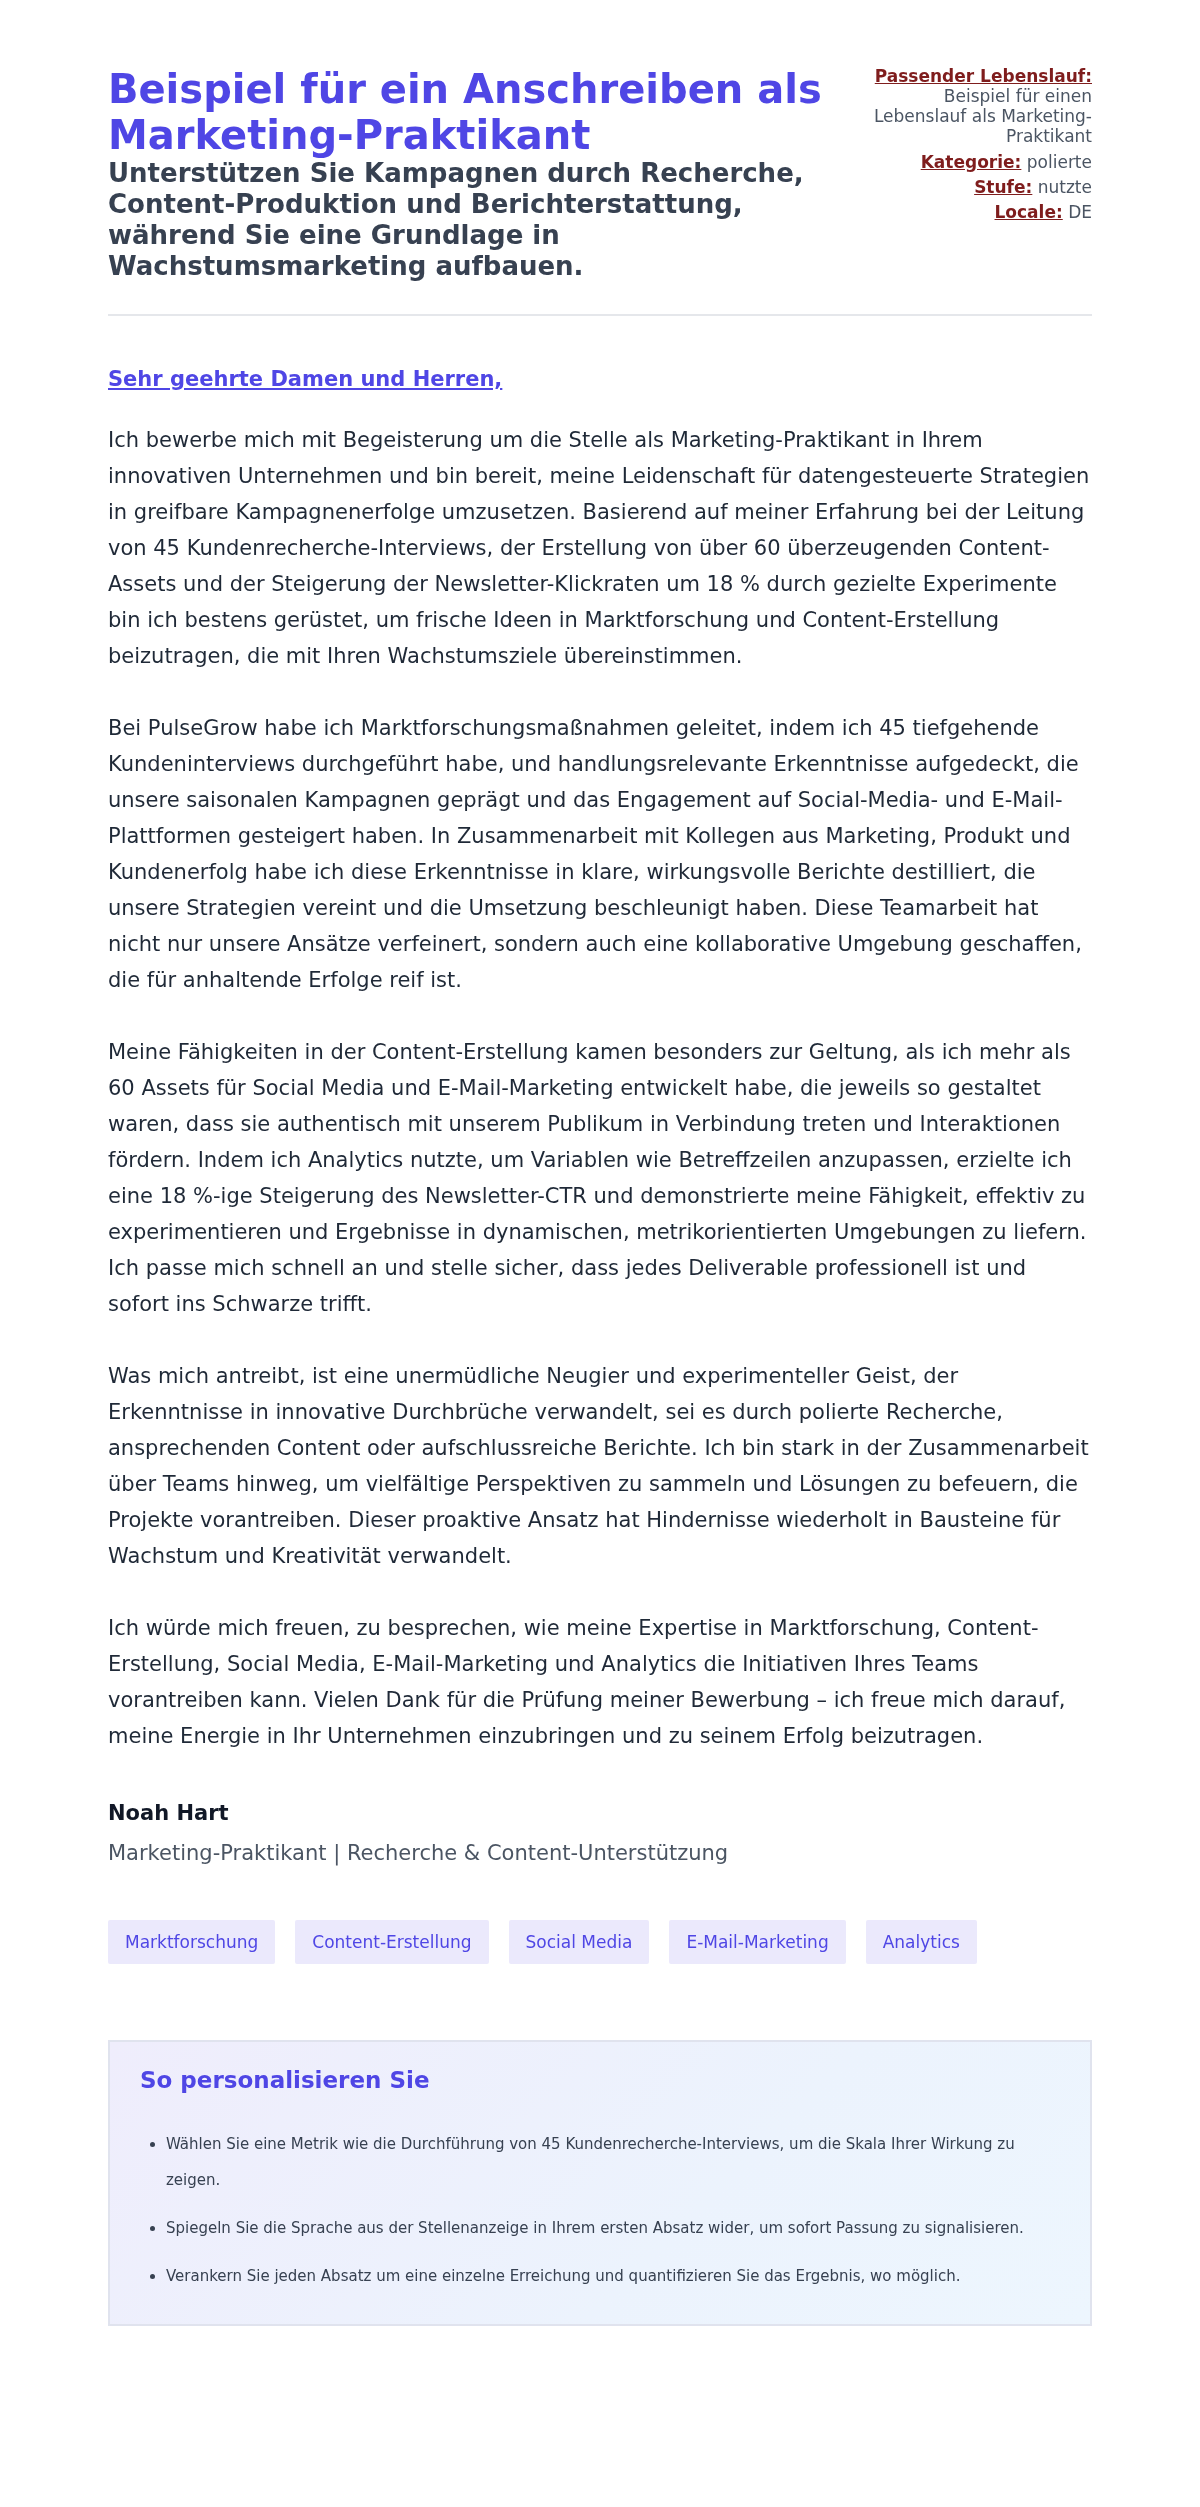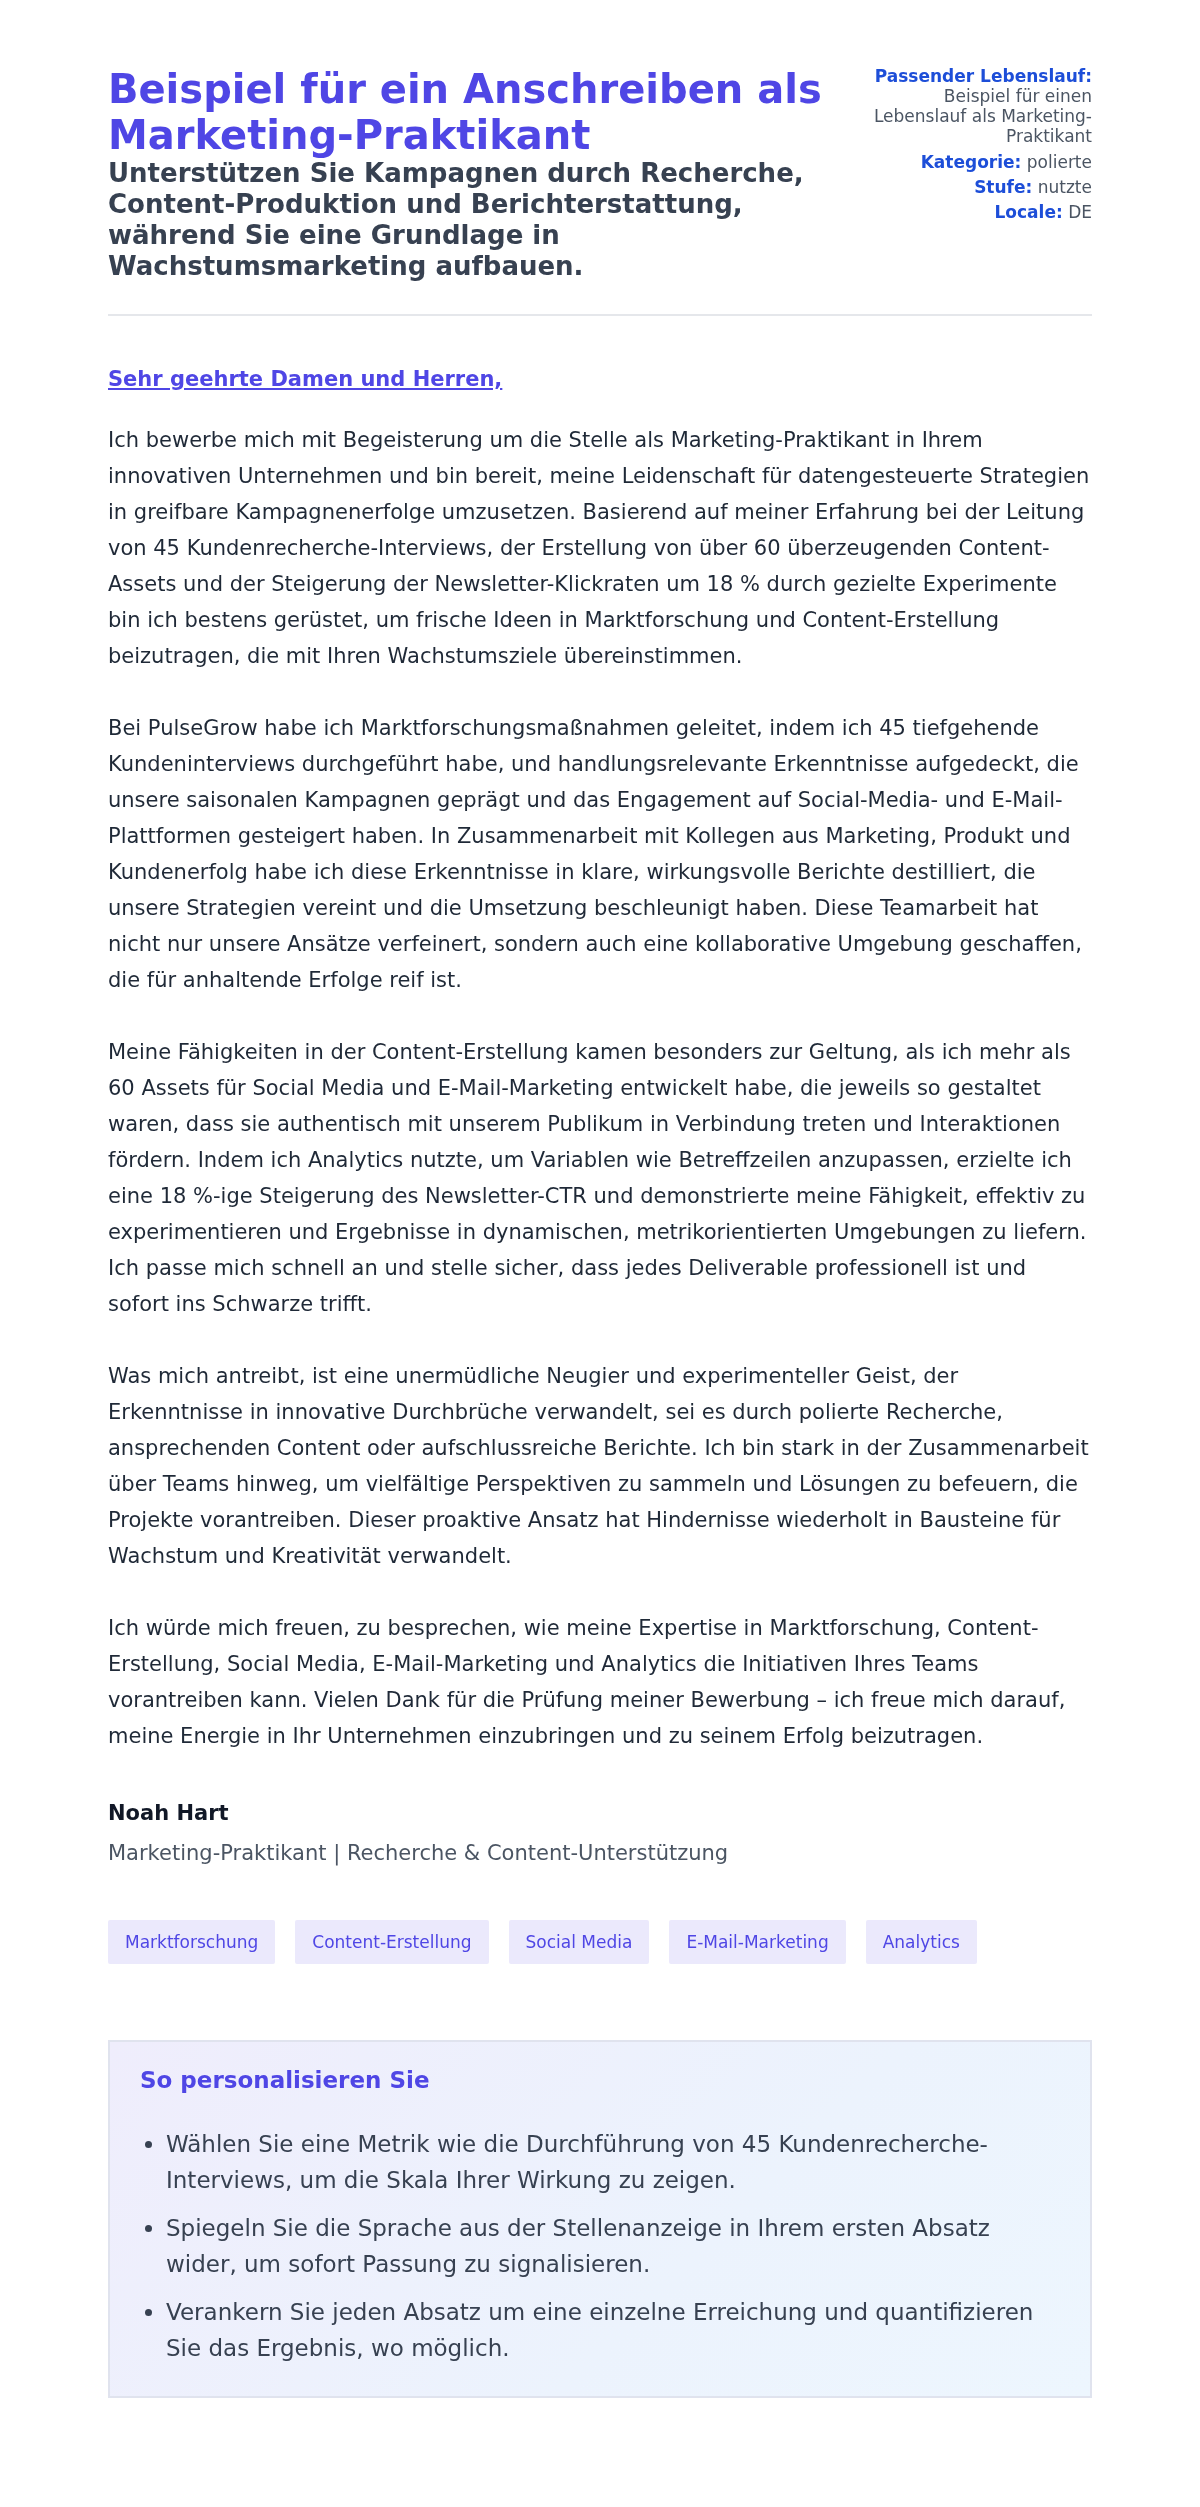--- a/index.html
+++ b/index.html
@@ -51,21 +51,22 @@
       color: #4b5563;
     }
     .meta-row {
       margin-bottom: 5px;
     }
     .meta-row.first {
       margin-bottom: 6px;
     }
     .meta-label {
       font-weight: bold;
-      color: #1d4ed8;
+      color: #7f1d1d;
+      text-decoration: underline;
     }
     .salutation {
       margin: 50px 0 0 0;
       font-size: 21px;
       line-height: 26px;
       font-weight: bold;
       color: #4f46e5;
       text-decoration: underline;
     }
     .body-text {
@@ -118,21 +119,21 @@
       font-size: 23px;
       line-height: 28px;
       font-weight: bold;
       color: #4f46e5;
     }
     .tips-list {
       margin: 32px 0 0 0;
       padding-left: 26px;
     }
     .tips-list li {
-      font-size: 23px;
+      font-size: 15px;
       line-height: 36px;
       color: #374151;
       margin-bottom: 12px;
     }
     .tips-list li:last-child {
       margin-bottom: 0;
     }
   </style>
 </head>
 <body>

